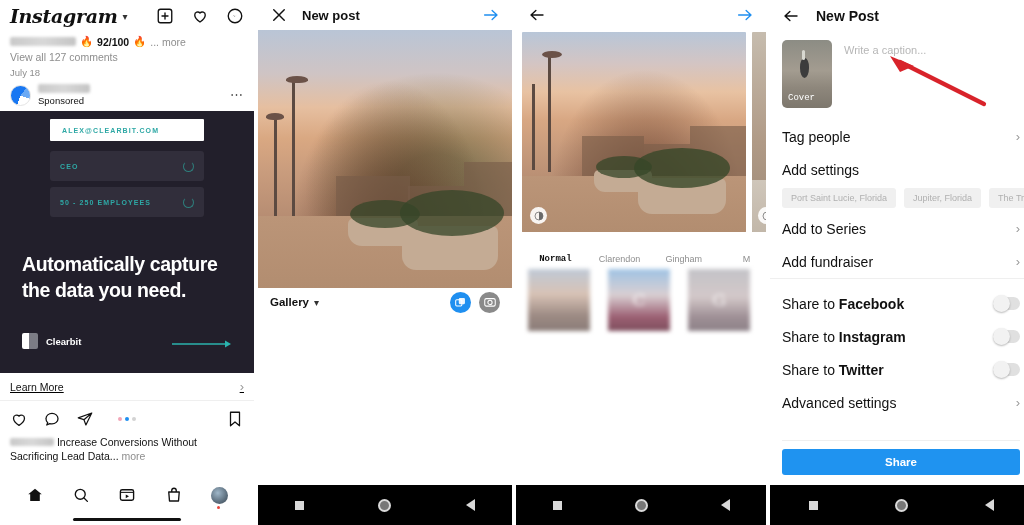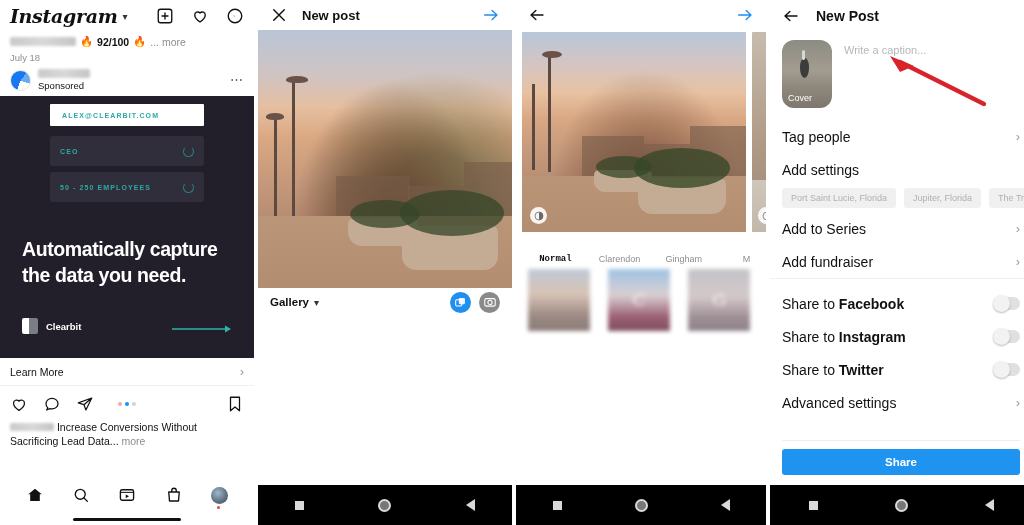--- a/index.html
+++ b/index.html
@@ -73,21 +73,21 @@
     position:absolute; left:22px; top:140px; width:212px;
     font-size:19.5px; font-weight:700; line-height:26px; color:#fff; letter-spacing:-0.4px;
   }
   .ad-brand { position:absolute; left:22px; top:222px; display:flex; align-items:center; gap:8px; }
   .ad-logo { width:16px; height:16px; background:linear-gradient(90deg,#fff 0 45%,#7c7c85 45% 100%); border-radius:2px; }
   .ad-brand-t { font-size:9.5px; font-weight:700; color:#fff; }
   .ad-arrow { position:absolute; right:20px; top:228px; width:62px; height:10px; }
 
   .learn {
     height:28px; display:flex; align-items:center; padding:0 10px;
-    border-bottom:1px solid #efefef; background:#fff;
+    border-bottom:1px solid #efefef; background:#fff;text-decoration:underline;
   }
   .learn-t { font-size:10.5px; color:#111; font-weight:400; }
   .learn-c { margin-left:auto; color:#9a9a9a; font-size:13px; }
 
   .act-row { display:flex; align-items:center; padding:9px 10px 4px 10px; gap:15px; position:relative; }
   .act-dots { position:absolute; left:50%; transform:translateX(-50%); display:flex; gap:3px; align-items:center; }
   .d { width:4px;height:4px;border-radius:50%;background:#d3d3d3; }
   .d.on { background:#1f8ff0; }
   .d.pink { background:#f2a6b8; }
   .bookmark { margin-left:auto; }
@@ -154,22 +154,22 @@
      background:linear-gradient(#bfc9d6,#d8c3b6 40%,#9d8b84 75%,#8a7c78); filter:blur(2.2px); }
   .f-th.c2{background:linear-gradient(#9fc3e4,#d9cfd2 42%,#9b5f72 78%,#7e4f5e);}
   .f-th.c3{background:linear-gradient(#c3c3c8,#d3c8c9 45%,#9e8f95 78%,#8d8188);}
   .f-th .gl { position:absolute; inset:0; display:flex; align-items:center; justify-content:center;
      color:rgba(255,255,255,.8); font-size:17px; font-family:"DejaVu Serif",serif; filter:none;}
 
   
   .p4-head { height:32px; display:flex; align-items:center; padding:0 12px; gap:16px; background:#fff;}
   .p4-title { font-size:14px; font-weight:700; color:#111; }
   .cap-row { display:flex; padding:8px 12px 0 12px; gap:12px; }
-  .cover { width:50px;height:68px;border-radius:12px; position:relative; overflow:hidden;
-     background:linear-gradient(#8c8c84,#a39c90 45%,#8e877c 70%,#7d776d); }
+  .cover { width:50px;height:68px;border-radius:5px; position:relative; overflow:hidden;
+     background:linear-gradient(#8c8c84,#a39c90 45%,#8e877c 70%,#7d776d);font-family:Liberation Mono, monospace; }
   .cover .bird { position:absolute; left:18px; top:18px; width:9px;height:20px;border-radius:45% 45% 50% 50%;
      background:#3c3c3c; }
   .cover .bird:after{content:"";position:absolute;left:2px;top:-8px;width:3px;height:10px;background:#d8d8d0;border-radius:2px;}
   .cover .lbl { position:absolute; left:6px; bottom:5px; font-size:9px; color:#fff; }
   .cap-ph { font-size:11px; color:#b7b7b7; padding-top:4px; }
 
   .lrow { height:33px; display:flex; align-items:center; padding:0 12px; }
   .lrow .t { font-size:14px; color:#111; }
   .lrow .c { margin-left:auto; color:#9a9a9a; font-size:13px; }
   .chips { display:flex; gap:8px; padding:2px 0 4px 12px; overflow:hidden; }
@@ -212,20 +212,21 @@
     </div>
 
     <div class="ig-meta">
       <div class="row-caption">
         <span class="blurname"></span>
         <span>🔥</span>
         <span class="score">92/100</span>
         <span>🔥</span>
         <span class="muted">... more</span>
       </div>
+      <div class="ig-sub">View all 127 comments</div>
       <div class="ig-date">July 18</div>
     </div>
 
     <div class="spons-row">
       <div class="spons-av"></div>
       <div class="spons-txt">
         <span class="blurname sm"></span>
         <div class="spons-lbl">Sponsored</div>
       </div>
       <div class="dots3">⋯</div>

